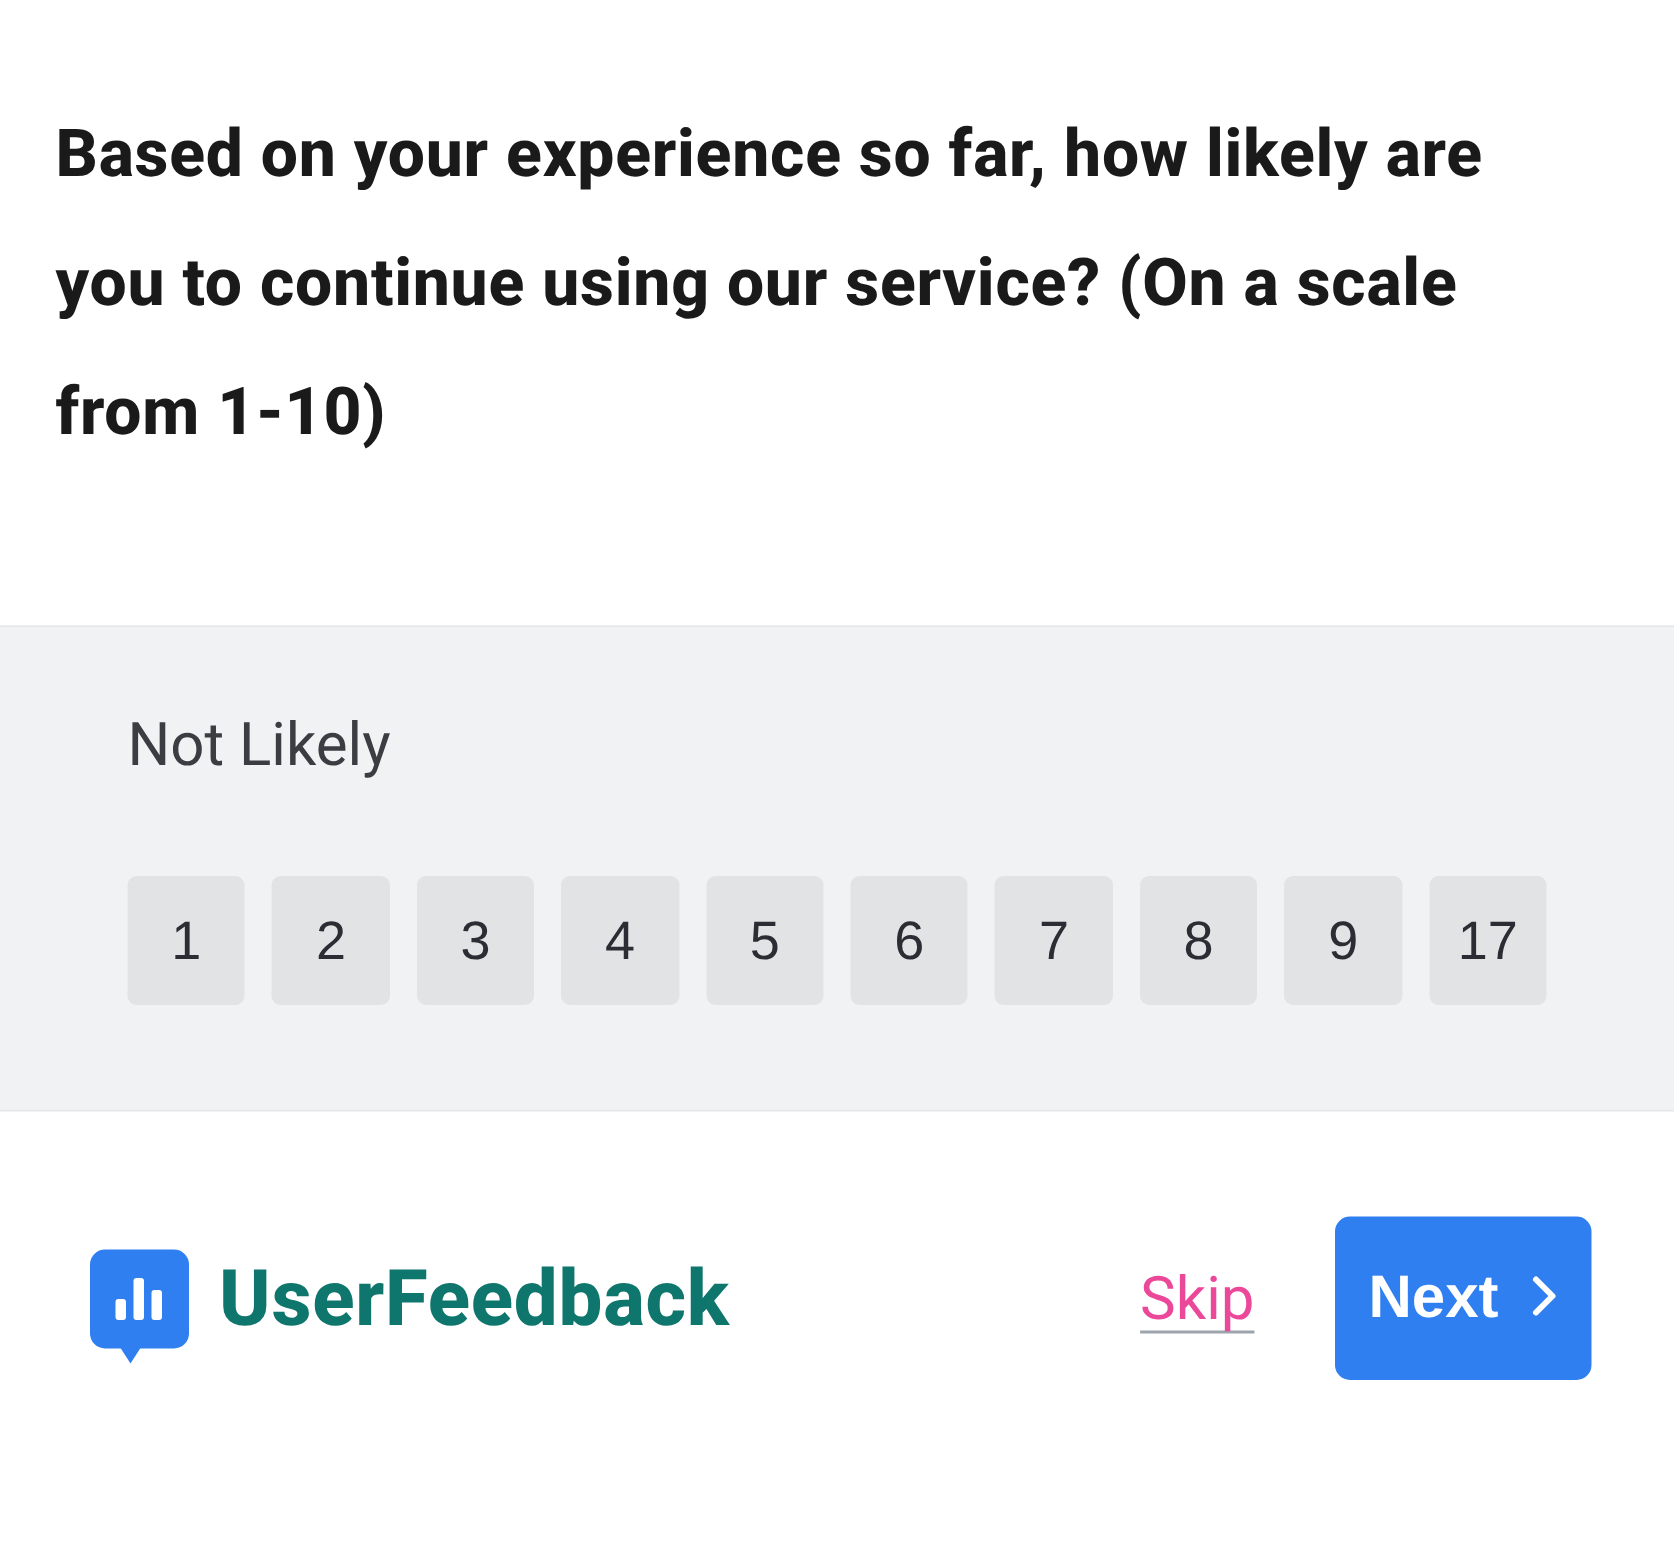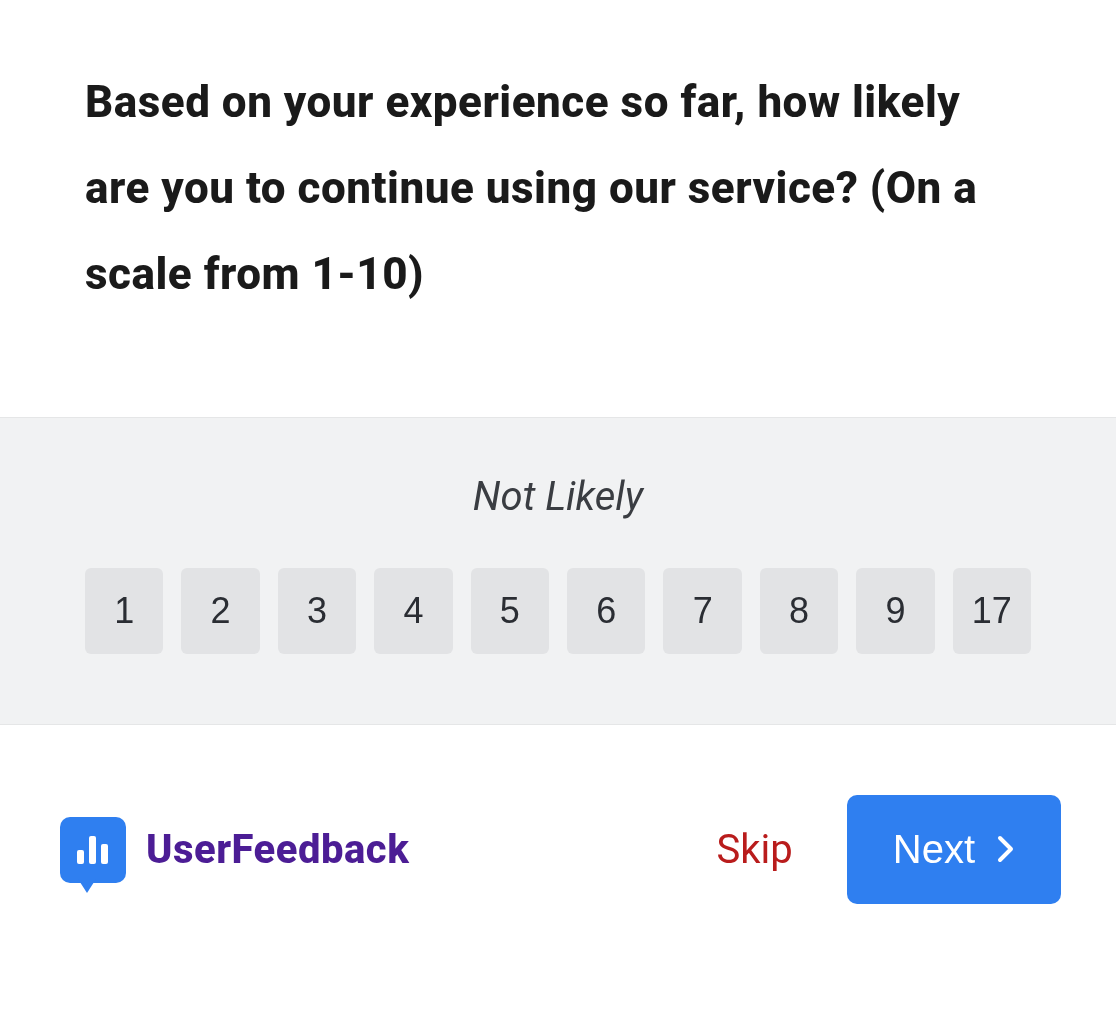--- a/index.html
+++ b/index.html
@@ -10,39 +10,38 @@
     body {
       font-family: -apple-system, BlinkMacSystemFont, 'Segoe UI', Roboto, Helvetica, Arial, sans-serif;
       background: #ffffff;
       width: 1116px;
       height: 1029px;
       display: flex;
       flex-direction: column;
     }
     .question-section {
       background: #ffffff;
-      padding: 60px 85px 100px 85px;
+      padding: 60px 85px 100px 37px;
     }
     .question-text {
       font-size: 44px;
       font-weight: 800;
       color: #1a1a1a;
       line-height: 1.95;
       letter-spacing: 0.5px;
     }
     .scale-section {
       background: #f1f2f3;
       padding: 55px 85px 70px 85px;
       border-top: 1px solid #e5e6e7;
     }
     .scale-labels {
       display: flex;
-      justify-content: center;
-      margin-bottom: 48px;
-      font-style: italic;
+      justify-content: space-between;
+      margin-bottom: 64px;
     }
     .scale-label {
       font-size: 40px;
       font-weight: 400;
       color: #3a3d42;
     }
     .scale-buttons {
       display: flex;
       justify-content: space-between;
       gap: 18px;
@@ -93,46 +92,47 @@
       height: 0;
       border-left: 9px solid transparent;
       border-right: 9px solid transparent;
       border-top: 14px solid #2f7ff0;
     }
     .brand-icon svg {
       width: 36px;
       height: 32px;
     }
     .brand-name {
-      font-size: 40px;
+      font-size: 52px;
       font-weight: 800;
-      color: #4c1d95;
+      color: #0f766e;
       letter-spacing: 0.5px;
     }
     .footer-actions {
       display: flex;
       align-items: center;
       gap: 54px;
     }
     .skip-link {
       font-size: 40px;
       font-weight: 400;
-      color: #b91c1c;
+      color: #ec4899;
+      text-decoration: underline;
       text-underline-offset: 8px;
       text-decoration-thickness: 2px;
       text-decoration-color: #9da4ac;
       cursor: pointer;
     }
     .next-button {
       background: #2f7ff0;
       border: none;
       border-radius: 10px;
-      padding: 32px 46px;
+      padding: 32px 22px;
       font-size: 40px;
-      font-weight: 400;
+      font-weight: 700;
       color: #ffffff;
       cursor: pointer;
       display: flex;
       align-items: center;
       gap: 22px;
     }
     .next-button svg {
       width: 18px;
       height: 28px;
     }

